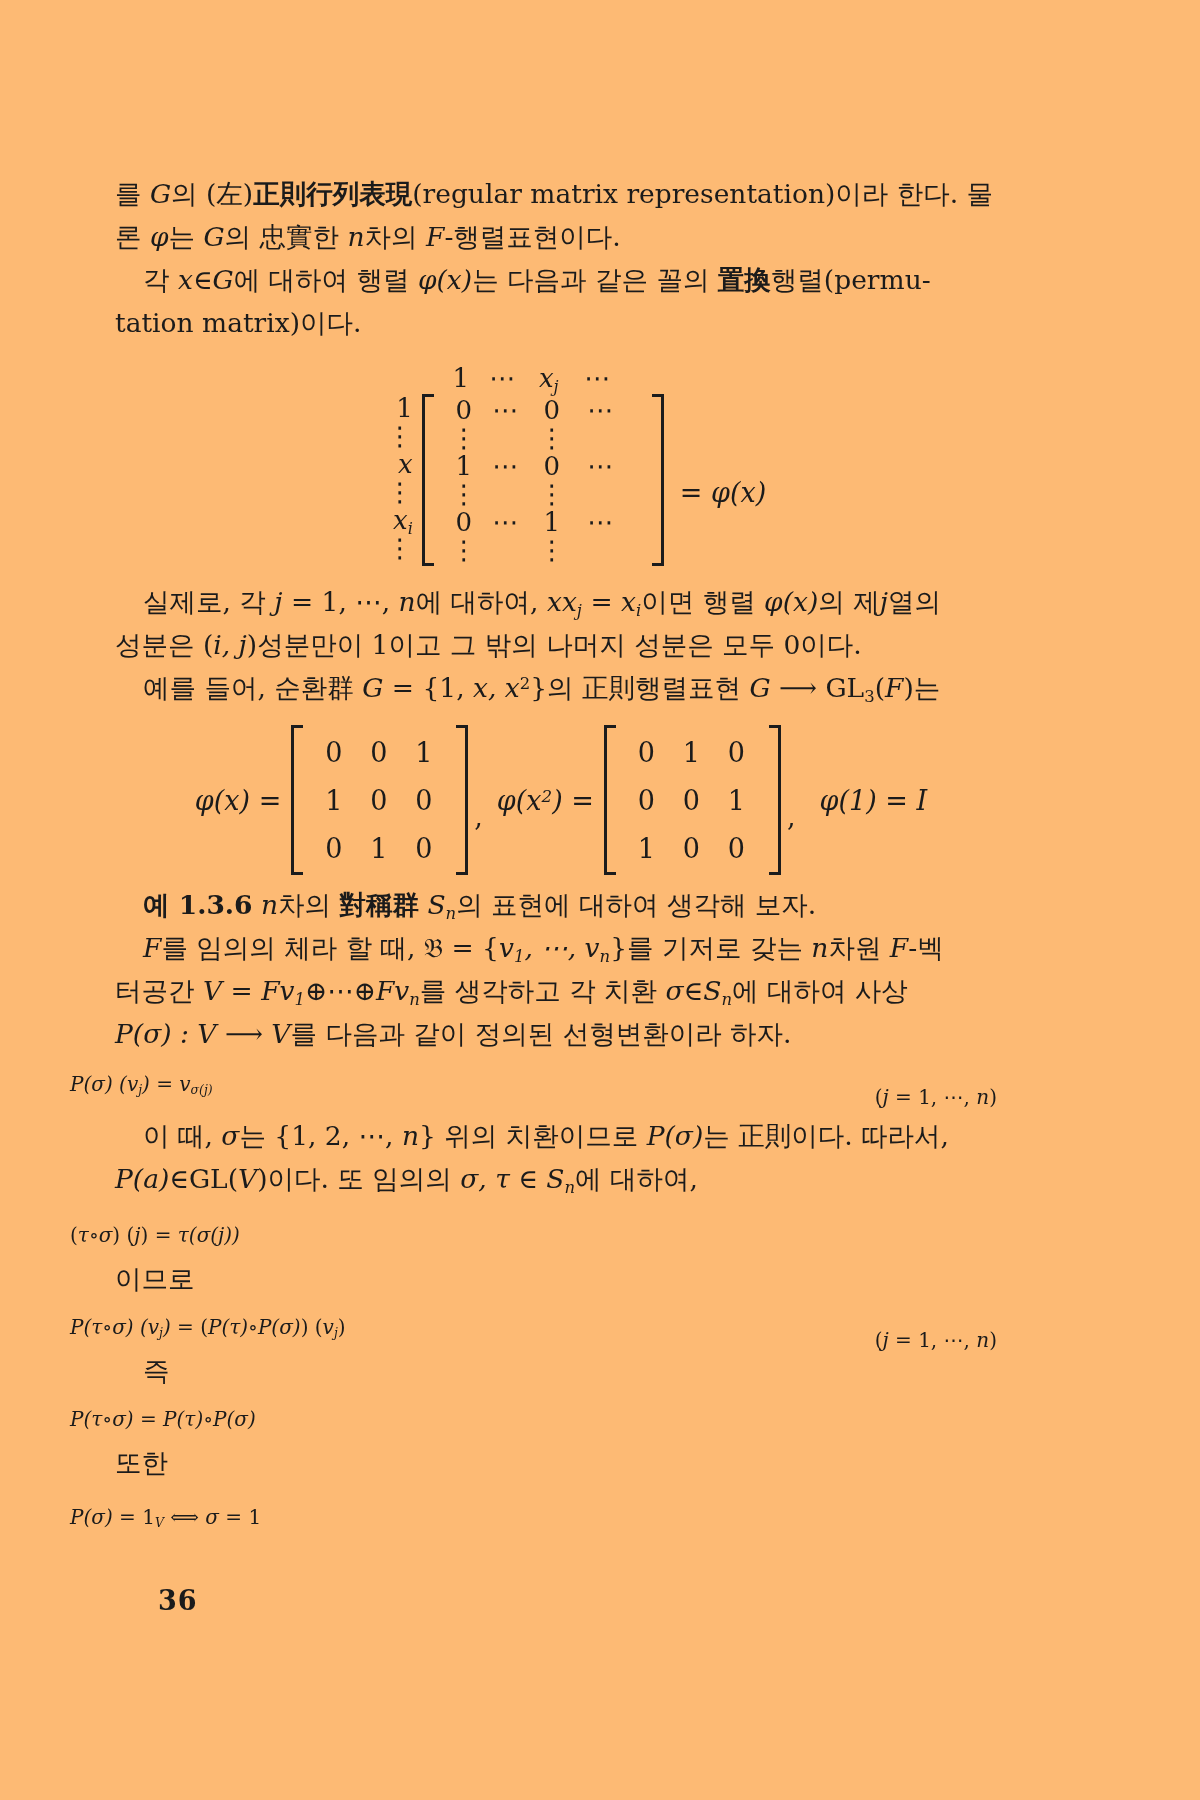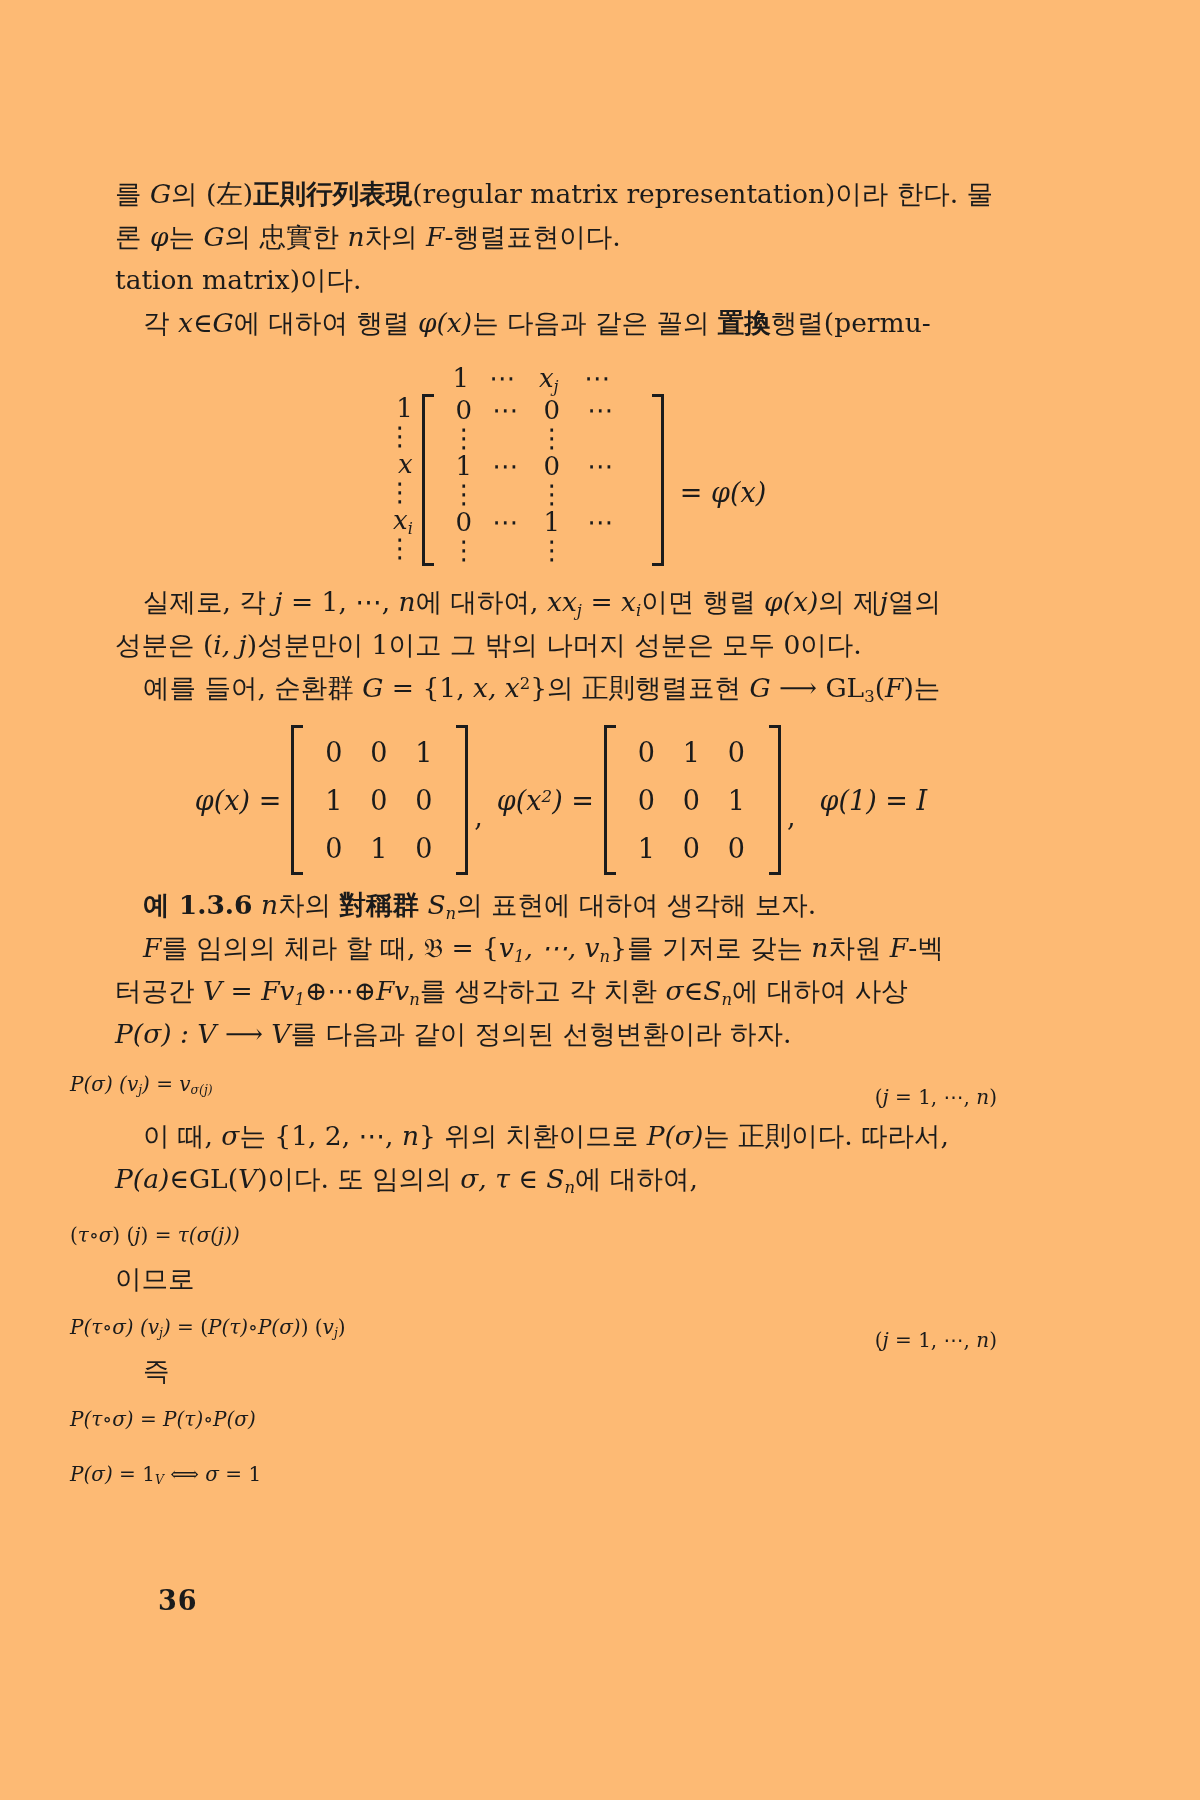--- a/index.html
+++ b/index.html
@@ -51,22 +51,22 @@
                font-weight:bold;letter-spacing:1px;}
 </style>
 </head>
 <body>
 
 <div class="page">
   <div class="content">
 
     <div class="line">를 <i>G</i>의 (左)<b>正則行列表現</b>(regular matrix representation)이라 한다. 물</div>
     <div class="line">론 <i>φ</i>는 <i>G</i>의 忠實한 <i>n</i>차의 <i>F</i>-행렬표현이다.</div>
+    <div class="line ind">각 <i>x</i>∈<i>G</i>에 대하여 행렬 <i>φ(x)</i>는 다음과 같은 꼴의 <b>置換</b>행렬(permu-</div>
     <div class="line">tation matrix)이다.</div>
-    <div class="line ind">각 <i>x</i>∈<i>G</i>에 대하여 행렬 <i>φ(x)</i>는 다음과 같은 꼴의 <b>置換</b>행렬(permu-</div>
 
     <div class="pmx-wrap">
       <div class="pmx">
         <div class="pmx-colheads">
           <span class="cell">1</span>
           <span class="cell dots">⋯</span>
           <span class="cell"><i>x<sub>j</sub></i></span>
           <span class="cell dots">⋯</span>
         </div>
         <div class="pmx-body">
@@ -176,20 +176,21 @@
       <span class="eqmain"><i>P(τ∘σ) (v<sub>j</sub>)</i> = (<i>P(τ)∘P(σ)</i>) (<i>v<sub>j</sub></i>)</span>
       <span class="eqside">(<i>j</i> = 1, ⋯, <i>n</i>)</span>
     </div>
 
     <div class="line ind">즉</div>
 
     <div class="eqrow mt6">
       <span class="eqmain"><i>P(τ∘σ) = P(τ)∘P(σ)</i></span>
     </div>
 
+    <div class="line">또한</div>
 
     <div class="eqrow mt12">
       <span class="eqmain"><i>P(σ)</i> = 1<sub><i>V</i></sub> ⟺ <i>σ</i> = 1</span>
     </div>
 
   </div>
 
   <div class="page-number">36</div>
 </div>
 

